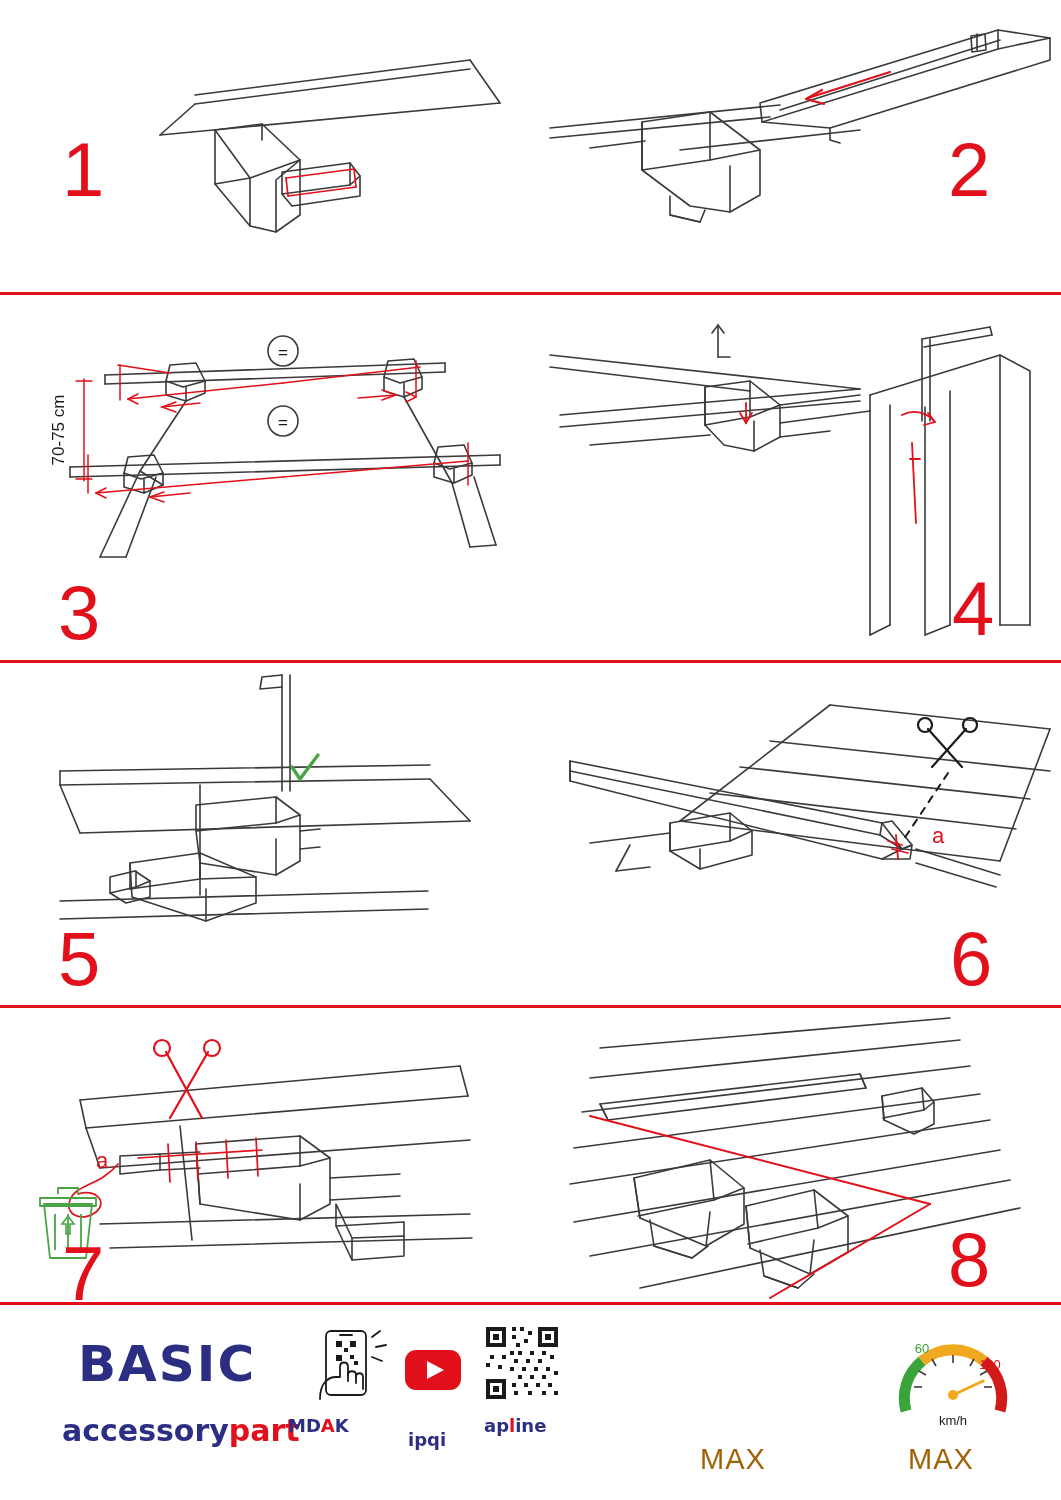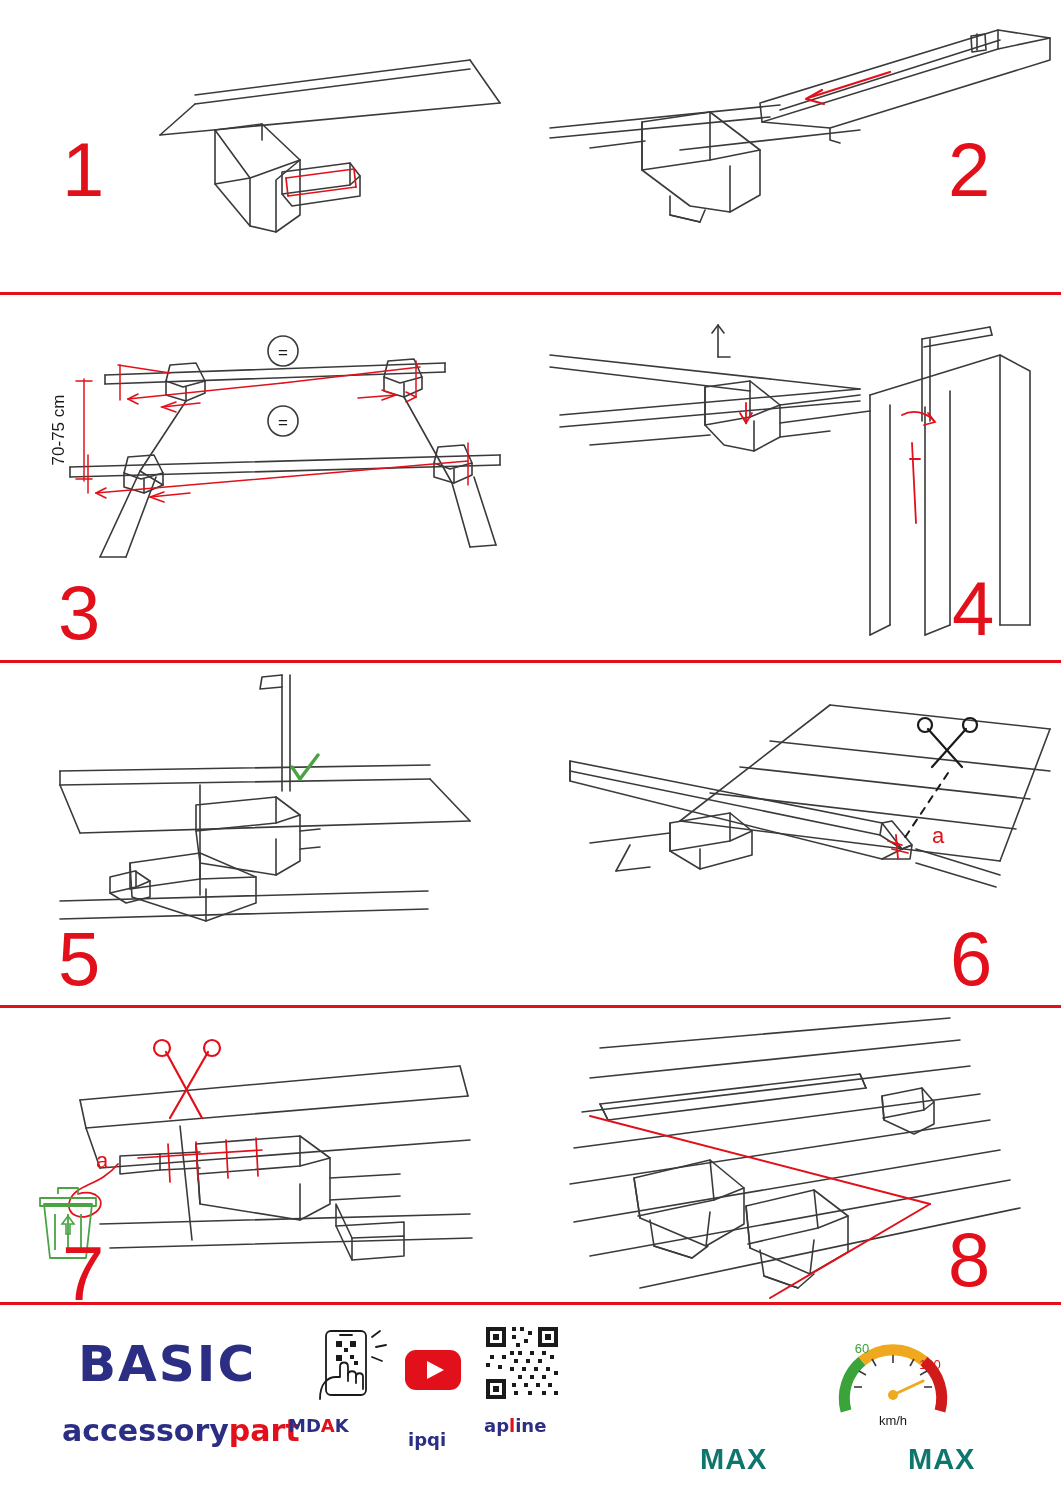--- a/index.html
+++ b/index.html
@@ -75,23 +75,22 @@
     font-size: 18px;
     font-weight: bold;
     color: #2b2e83;
   }
   .logo-label .accent { color: #e2101a; }
 
   .max-label {
     position: absolute;
     font-family: "Liberation Sans", sans-serif;
     font-size: 29px;
-    color: #0f766e;
+    color: #a16207;
     letter-spacing: 1px;
-    font-weight: bold;
   }
   .kg-text {
     font-family: "DejaVu Sans", sans-serif;
     font-size: 26px;
     font-weight: bold;
     fill: #e2101a;
   }
   .kmh-text {
     font-family: "Liberation Sans", sans-serif;
     font-size: 13px;
@@ -606,21 +605,21 @@
           <rect x="70" y="66" width="4" height="4"></rect>
         </g>
       </svg>
     </div>
     <div class="logo-label" style="left:484px;top:110px;text-align:right;">
       <span>ap</span><span class="accent">l</span><span>ine</span>
     </div>
 
     <div class="max-label" style="left:700px;top:138px;">MAX</div>
 
-    <div style="position:absolute;left:828px;top:14px;text-align:right;">
+    <div style="position:absolute;left:888px;top:14px;text-align:right;">
       <svg width="130" height="118" viewBox="0 0 130 118">
         <g fill="none" stroke-width="11" stroke-linecap="butt">
           <path d="M18 92 A 48 48 0 0 1 34 42" stroke="#3aa33a"></path>
           <path d="M34 42 A 48 48 0 0 1 96 42" stroke="#f0a81e"></path>
           <path d="M96 42 A 48 48 0 0 1 112 92" stroke="#d11a1a"></path>
         </g>
         <g stroke="#3a3a3a" stroke-width="1.6">
           <path d="M26 68 L34 68"></path>
           <path d="M31 52 L38 56"></path>
           <path d="M44 40 L48 47"></path>

